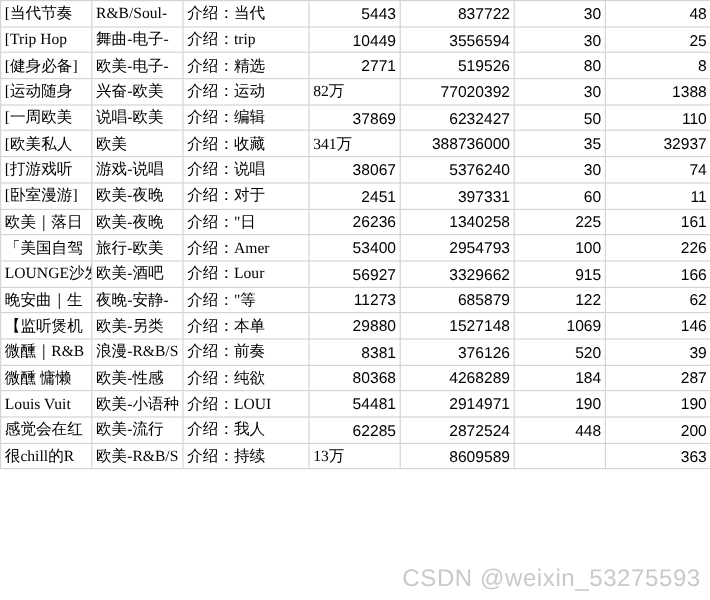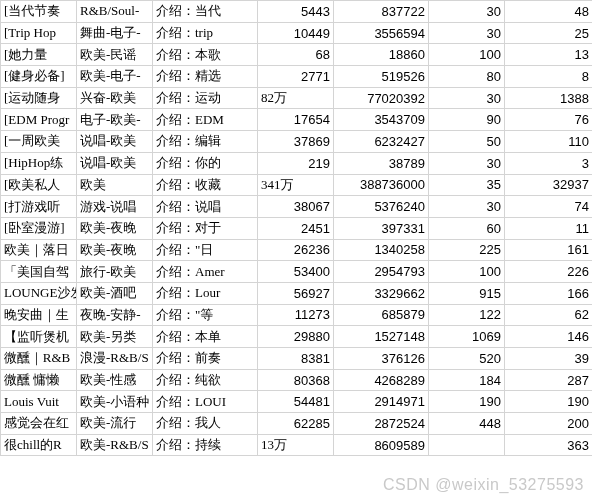--- a/index.html
+++ b/index.html
@@ -35,21 +35,21 @@
   col.c6 { width: 76px; }
   col.c7 { width: 88px; }
   .num { text-align: right; font-family: Arial, sans-serif; }
   .txt { text-align: left; }
   .watermark {
     position: absolute;
     bottom: 6px;
     right: 8px;
     color: #c9c9c9;
     font-family: Arial, sans-serif;
-    font-size: 16px;
+    font-size: 20px;
     letter-spacing: 0.5px;
     pointer-events: none;
   }
 </style>
 </head>
 <body>
 
 <table>
   <colgroup>
     <col class="c1">
@@ -73,74 +73,47 @@
       <tr>
         <td class="txt">[Trip Hop</td>
         <td class="txt">舞曲-电子-</td>
         <td class="txt">介绍：trip</td>
         <td class="num">10449</td>
         <td class="num">3556594</td>
         <td class="num">30</td>
         <td class="num">25</td>
       </tr>
       <tr>
-        <td class="txt">[她力量</td>
-        <td class="txt">欧美-民谣</td>
-        <td class="txt">介绍：本歌</td>
-        <td class="num">68</td>
-        <td class="num">18860</td>
-        <td class="num">100</td>
-        <td class="num">13</td>
-      </tr>
-      <tr>
         <td class="txt">[健身必备]</td>
         <td class="txt">欧美-电子-</td>
         <td class="txt">介绍：精选</td>
         <td class="num">2771</td>
         <td class="num">519526</td>
         <td class="num">80</td>
         <td class="num">8</td>
       </tr>
       <tr>
         <td class="txt">[运动随身</td>
         <td class="txt">兴奋-欧美</td>
         <td class="txt">介绍：运动</td>
         <td class="txt">82万</td>
         <td class="num">77020392</td>
         <td class="num">30</td>
         <td class="num">1388</td>
       </tr>
       <tr>
-        <td class="txt">[EDM Progr</td>
-        <td class="txt">电子-欧美-</td>
-        <td class="txt">介绍：EDM</td>
-        <td class="num">17654</td>
-        <td class="num">3543709</td>
-        <td class="num">90</td>
-        <td class="num">76</td>
-      </tr>
-      <tr>
         <td class="txt">[一周欧美</td>
         <td class="txt">说唱-欧美</td>
         <td class="txt">介绍：编辑</td>
         <td class="num">37869</td>
         <td class="num">6232427</td>
         <td class="num">50</td>
         <td class="num">110</td>
       </tr>
       <tr>
-        <td class="txt">[HipHop练</td>
-        <td class="txt">说唱-欧美</td>
-        <td class="txt">介绍：你的</td>
-        <td class="num">219</td>
-        <td class="num">38789</td>
-        <td class="num">30</td>
-        <td class="num">3</td>
-      </tr>
-      <tr>
         <td class="txt">[欧美私人</td>
         <td class="txt">欧美</td>
         <td class="txt">介绍：收藏</td>
         <td class="txt">341万</td>
         <td class="num">388736000</td>
         <td class="num">35</td>
         <td class="num">32937</td>
       </tr>
       <tr>
         <td class="txt">[打游戏听</td>

